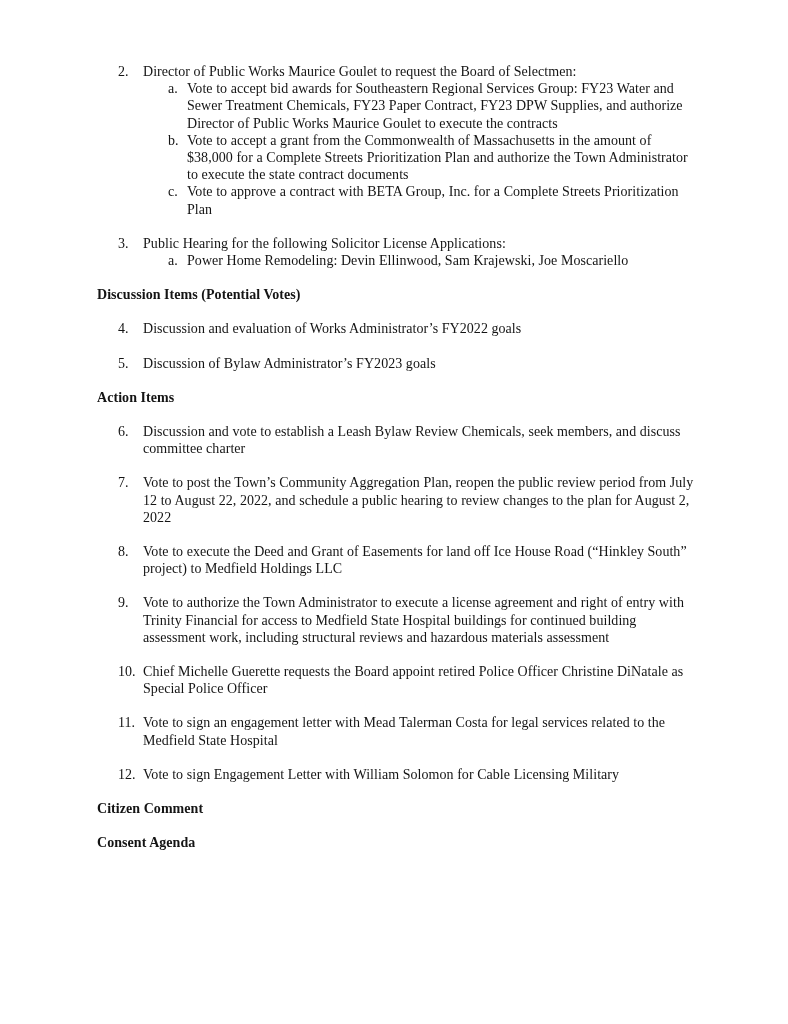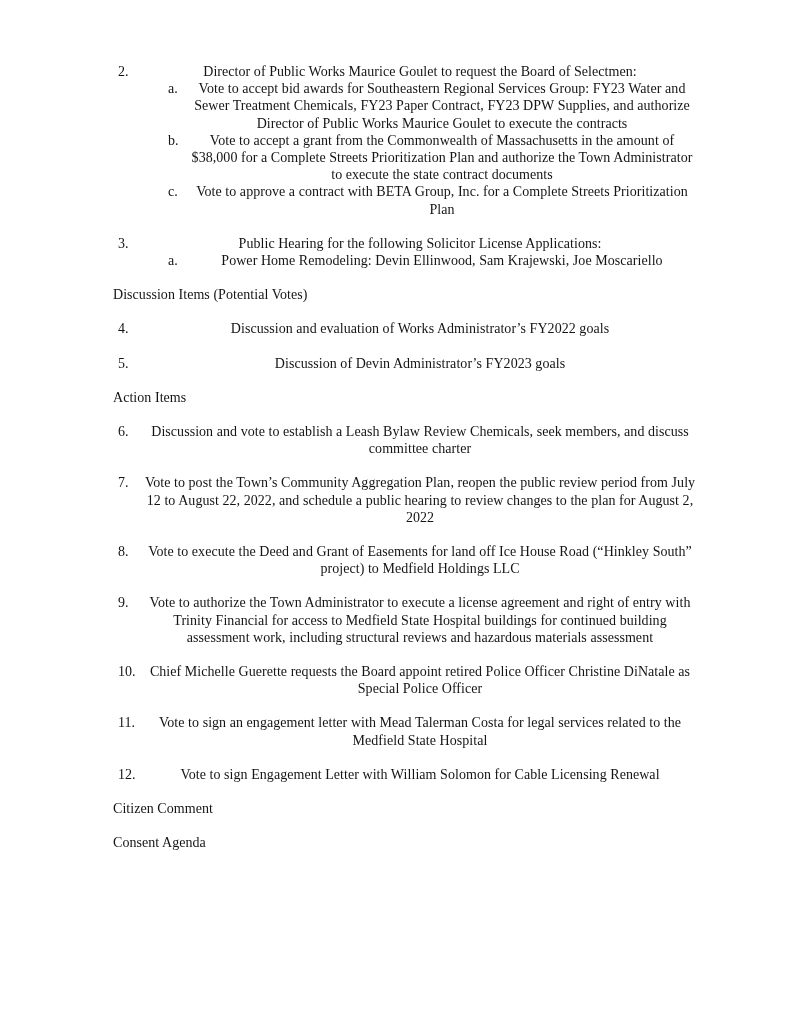--- a/index.html
+++ b/index.html
@@ -17,40 +17,39 @@
   .page {
     box-sizing: border-box;
     width: 788px;
     height: 1024px;
     padding: 63px 91px 30px 97px;
     font-size: 14px;
     line-height: 17.2px;
     letter-spacing: 0.05px;
   }
   .heading {
-    font-weight: normal;
-    margin: 0 0 17px 16px;
+    font-weight: bold;
+    margin: 0 0 17px 0;
   }
   .heading.tight {
     margin-bottom: 1px;
   }
   .item-block {
     margin: 0 0 17px 0;
   }
   .item-line {
     display: flex;
     margin-left: 21px;
   }
   .num {
     flex: 0 0 25px;
     width: 25px;
   }
   .txt {
     flex: 1;
-    text-align: center;
   }
   .subitem {
     display: flex;
     margin-left: 71px;
   }
   .letter {
     flex: 0 0 19px;
     width: 19px;
   }
 </style>
@@ -89,21 +88,21 @@
     <div class="heading">Discussion Items (Potential Votes)</div>
     <div class="item-block">
       <div class="item-line">
         <span class="num">4.</span>
         <span class="txt">Discussion and evaluation of Works Administrator’s FY2022 goals</span>
       </div>
     </div>
     <div class="item-block">
       <div class="item-line">
         <span class="num">5.</span>
-        <span class="txt">Discussion of Devin Administrator’s FY2023 goals</span>
+        <span class="txt">Discussion of Bylaw Administrator’s FY2023 goals</span>
       </div>
     </div>
     <div class="heading">Action Items</div>
     <div class="item-block">
       <div class="item-line">
         <span class="num">6.</span>
         <span class="txt">Discussion and vote to establish a Leash Bylaw Review Chemicals, seek members, and discuss committee charter</span>
       </div>
     </div>
     <div class="item-block">
@@ -132,18 +131,18 @@
     </div>
     <div class="item-block">
       <div class="item-line">
         <span class="num">11.</span>
         <span class="txt">Vote to sign an engagement letter with Mead Talerman Costa for legal services related to the Medfield State Hospital</span>
       </div>
     </div>
     <div class="item-block">
       <div class="item-line">
         <span class="num">12.</span>
-        <span class="txt">Vote to sign Engagement Letter with William Solomon for Cable Licensing Renewal</span>
+        <span class="txt">Vote to sign Engagement Letter with William Solomon for Cable Licensing Military</span>
       </div>
     </div>
     <div class="heading">Citizen Comment</div>
     <div class="heading tight">Consent Agenda</div>
   </div>
 
 </body></html>

